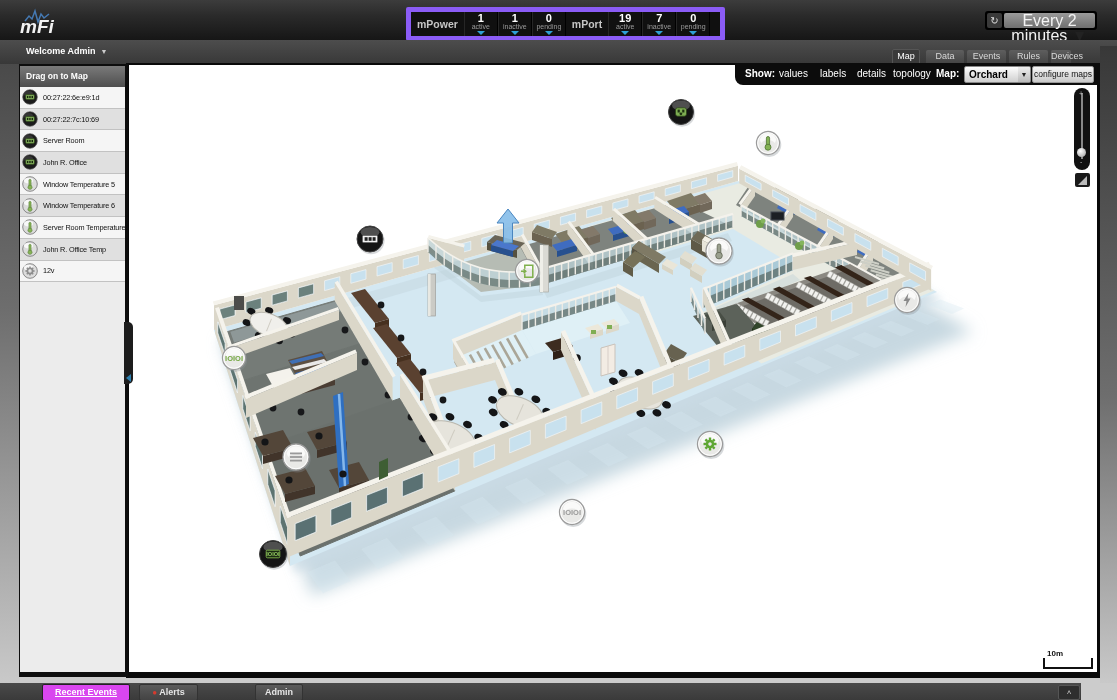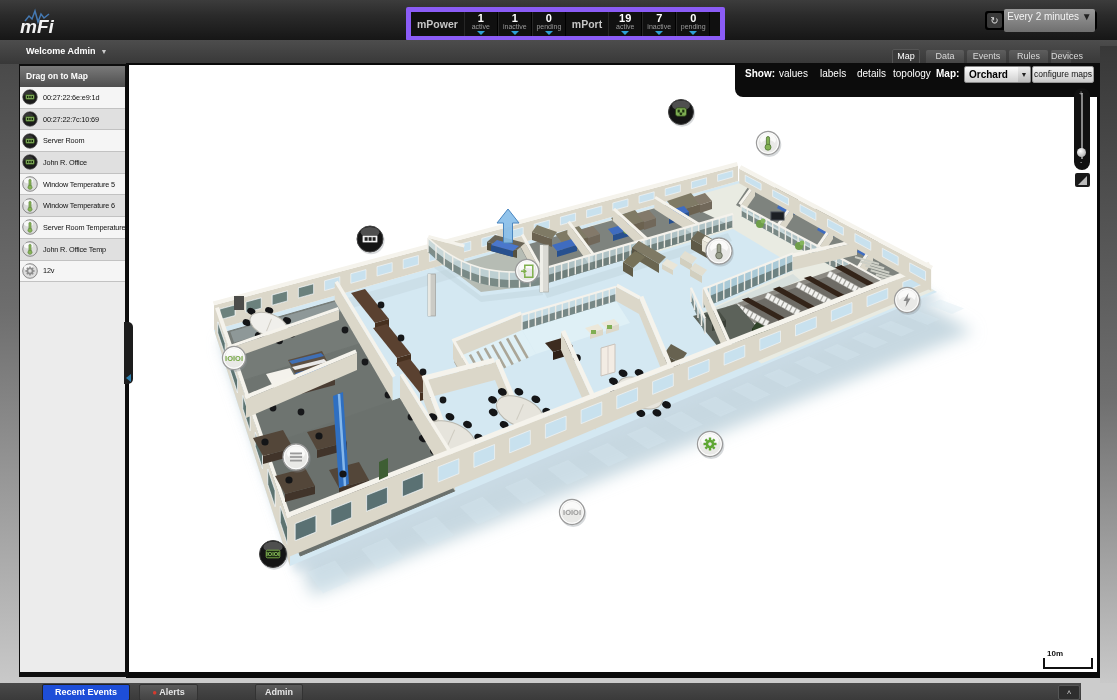--- a/index.html
+++ b/index.html
@@ -21,21 +21,21 @@
 #btmbar{position:absolute;left:0;top:683px;width:1081px;height:17px;background:linear-gradient(#4a4a4a,#3a3a3a);}
 .btab{position:absolute;top:684px;height:15px;border-radius:2px;font-size:9px;font-weight:bold;color:#e5e5e5;text-align:center;line-height:15px;background:linear-gradient(#5b5b5b,#434343);border:1px solid #333;}
 #statsbar{position:absolute;left:406px;top:7px;width:309px;height:24px;background:#101010;border:5px solid #8b5cf6;border-radius:2px;display:flex;align-items:center;}
 .stlabel{color:#c6c6c6;font-weight:bold;font-size:10.5px;padding:0 6px;}
 .stcell{width:34px;text-align:center;border-left:1px solid #262626;border-right:1px solid #000;height:100%;padding-top:1px;box-sizing:border-box;}
 .stnum{color:#fff;font-weight:bold;font-size:11px;line-height:11px;}
 .stsub{color:#9a9a9a;font-size:7px;line-height:6px;}
 .sttri{width:0;height:0;border-left:4px solid transparent;border-right:4px solid transparent;border-top:4px solid #2e9fd4;margin:1px auto 0;}
 #refresh{position:absolute;left:985px;top:11px;width:112px;height:19px;background:#000;border-radius:3px;display:flex;align-items:center;}
 .tab{position:absolute;top:50px;height:13px;border-radius:2px 2px 0 0;font-size:9px;color:#d8d8d8;text-align:center;line-height:13px;background:linear-gradient(#5e5e5e,#454545);}
-#toolbar{position:absolute;left:735px;top:63px;width:365px;height:34px;background:#0c0c0c;border-radius:0 0 0 8px;color:#fff;font-size:10px;}
+#toolbar{position:absolute;left:735px;top:63px;width:365px;height:22px;background:#0c0c0c;border-radius:0 0 0 8px;color:#fff;font-size:10px;}
 .tbtxt{position:absolute;top:5px;}
 </style>
 </head>
 <body>
 
 <div id="topbar"></div>
 
 <div id="logo">
 <svg width="60" height="30">
 <polyline points="7,15 11,10 14,13 17,5 20,16 23,8 26,12 31,8" fill="none" stroke="#4579b2" stroke-width="1.5"></polyline>
@@ -73,21 +73,21 @@
     </div>
 <div class="stcell">
       <div class="stnum">0</div>
       <div class="stsub">pending</div>
       <div class="sttri"></div>
     </div>
 </div>
 
 <div id="refresh">
 <div style="width:15px;height:15px;margin-left:2px;background:#3a3a3a;border-radius:2px;color:#ddd;font-size:10px;text-align:center;line-height:15px;">↻</div>
-<div style="flex:1;height:23px;margin:0 2px;background:linear-gradient(#9a9a9a,#6f6f6f);border-radius:2px;color:#f3f3f3;font-size:10px;line-height:15px;text-align:center;">Every 2 minutes <span style="color:#222">▼</span></div>
+<div style="flex:1;height:15px;margin:0 2px;background:linear-gradient(#9a9a9a,#6f6f6f);border-radius:2px;color:#f3f3f3;font-size:16px;line-height:15px;text-align:center;">Every 2 minutes <span style="color:#222">▼</span></div>
 </div>
 
 <div id="bar2"></div>
 
 <div style="position:absolute;left:26px;top:46px;color:#fff;font-size:9px;font-weight:bold;">Welcome Admin &nbsp;<span style="font-size:7px;color:#ccc;">▼</span></div>
 
 <div class="tab" style="left:892px;width:26px;background:#3a3a3a;border:1px solid #555;top:49px;color:#fff;">Map</div>
 <div class="tab" style="left:926px;width:38px;">Data</div>
 <div class="tab" style="left:967px;width:39px;">Events</div>
 <div class="tab" style="left:1009px;width:39px;">Rules</div>
@@ -921,18 +921,18 @@
 <div style="position:absolute;left:1075px;top:173px;width:15px;height:14px;background:#1a1a1a;border-radius:2px;"></div>
 <svg style="position:absolute;left:1078px;top:176px;" width="9" height="9">
     <path d="M0 9 L9 9 L9 0 Z" fill="#bbb"></path>
   </svg>
 
 <div style="position:absolute;left:1043px;top:658px;width:46px;height:9px;border-left:2px solid #111;border-right:2px solid #111;border-bottom:2px solid #111;"></div>
 <div style="position:absolute;left:1047px;top:649px;color:#111;font-size:8px;font-weight:bold;">10m</div>
 
 <div id="btmbar"></div>
 
-<div class="btab" style="left:42px;width:86px;background:#1d4ed8;border-color:#222;color:#fff;">Recent Events</div>
+<div class="btab" style="left:42px;width:86px;background:#d946ef;border-color:#222;color:#fff;text-decoration:underline;">Recent Events</div>
 <div class="btab" style="left:139px;width:57px;"><span style="color:#d43b2f;font-size:8px;">●</span> Alerts</div>
 <div class="btab" style="left:200px;width:51px;margin-top:20px;">Settings</div>
 <div class="btab" style="left:255px;width:46px;">Admin</div>
 
 <div style="position:absolute;left:1058px;top:685px;width:20px;height:13px;background:#2e2e2e;border:1px solid #555;border-radius:2px;color:#ccc;font-size:8px;text-align:center;line-height:13px;">˄</div>
 
 </body></html>

